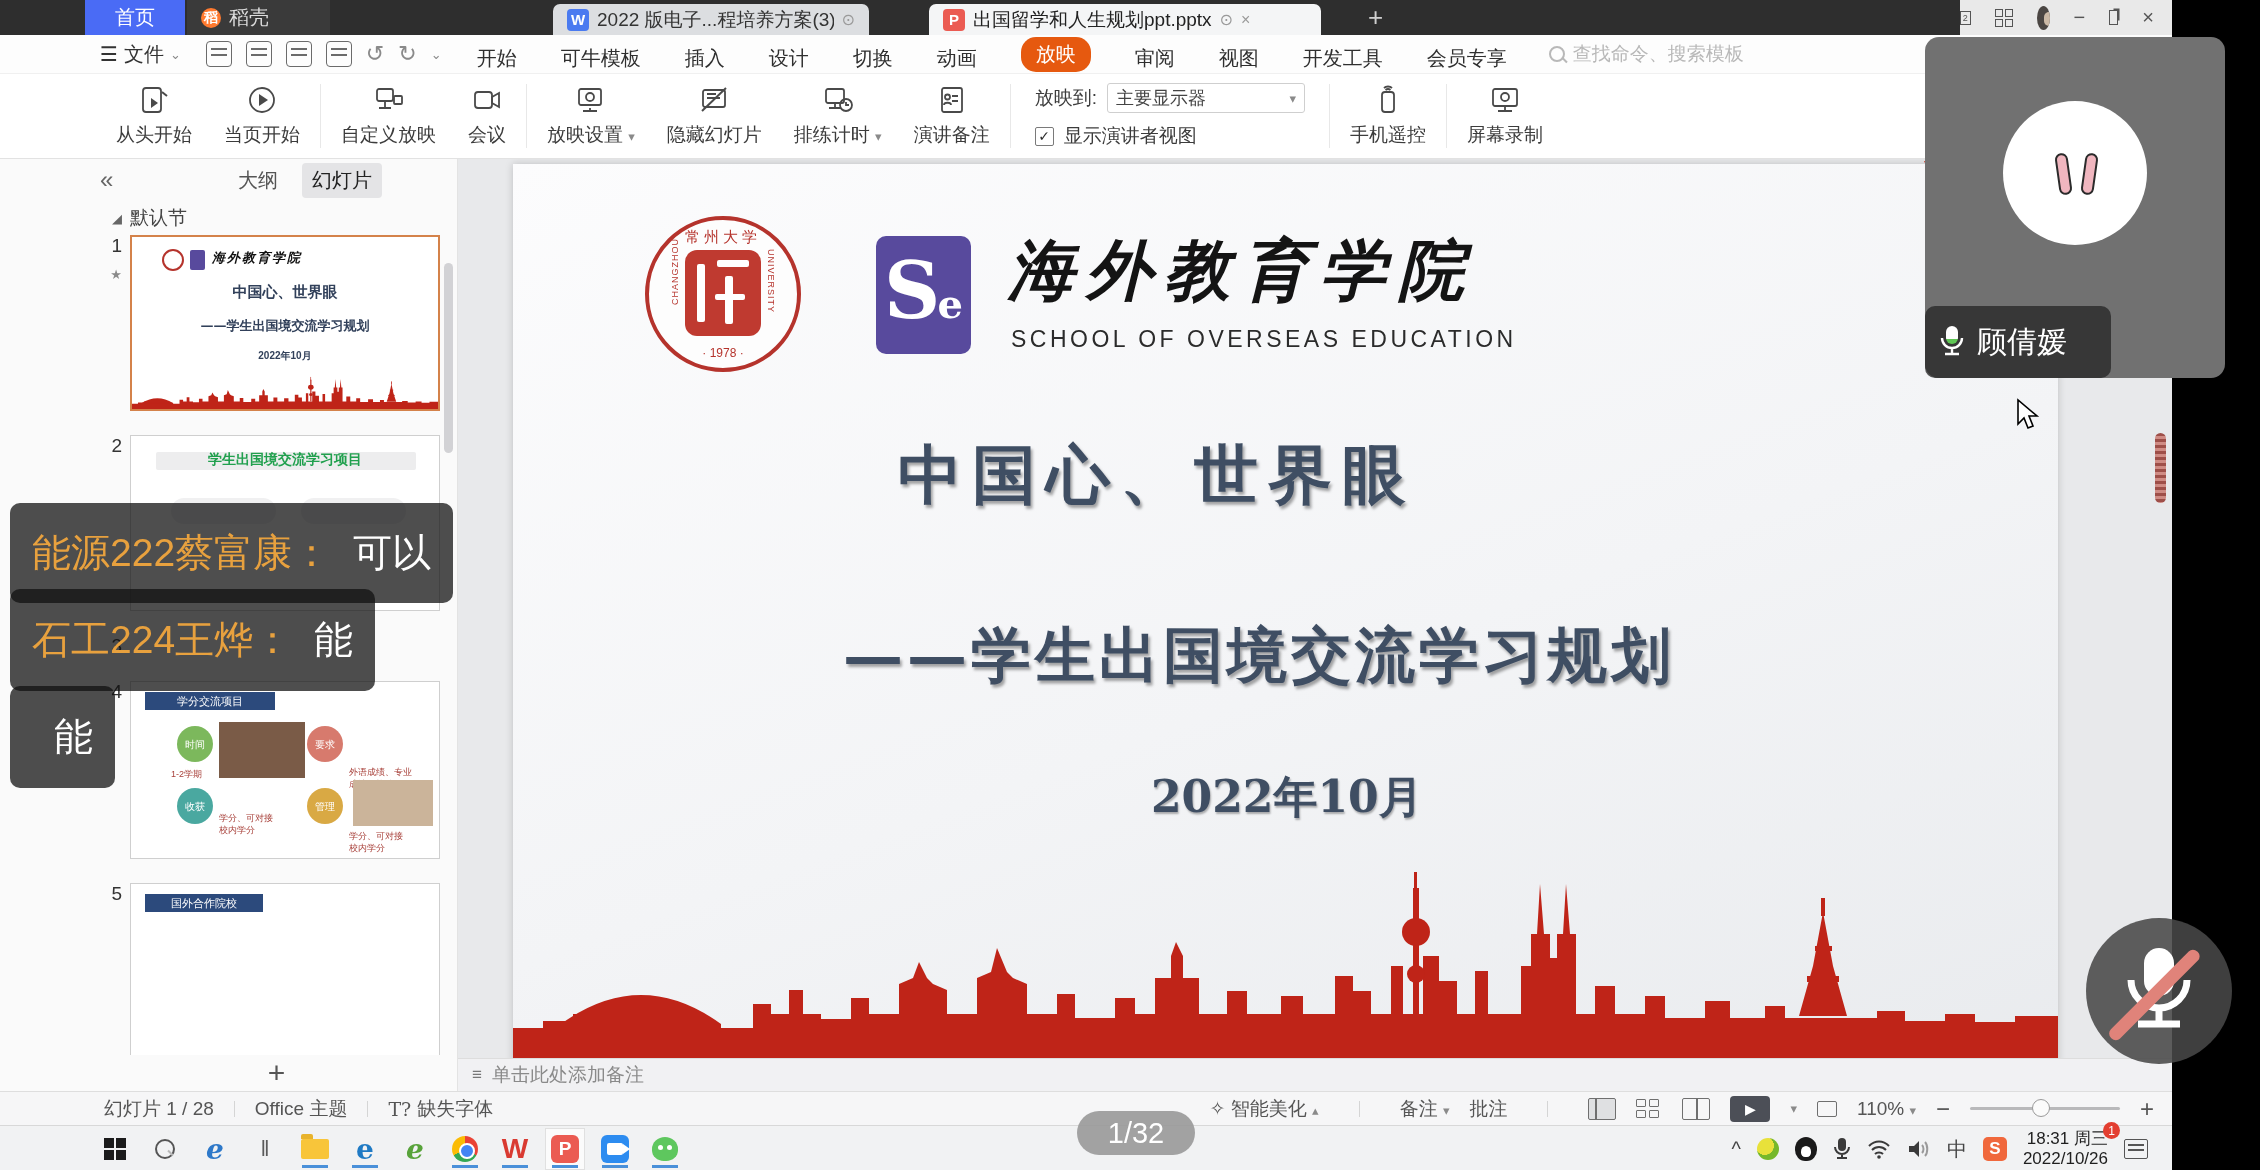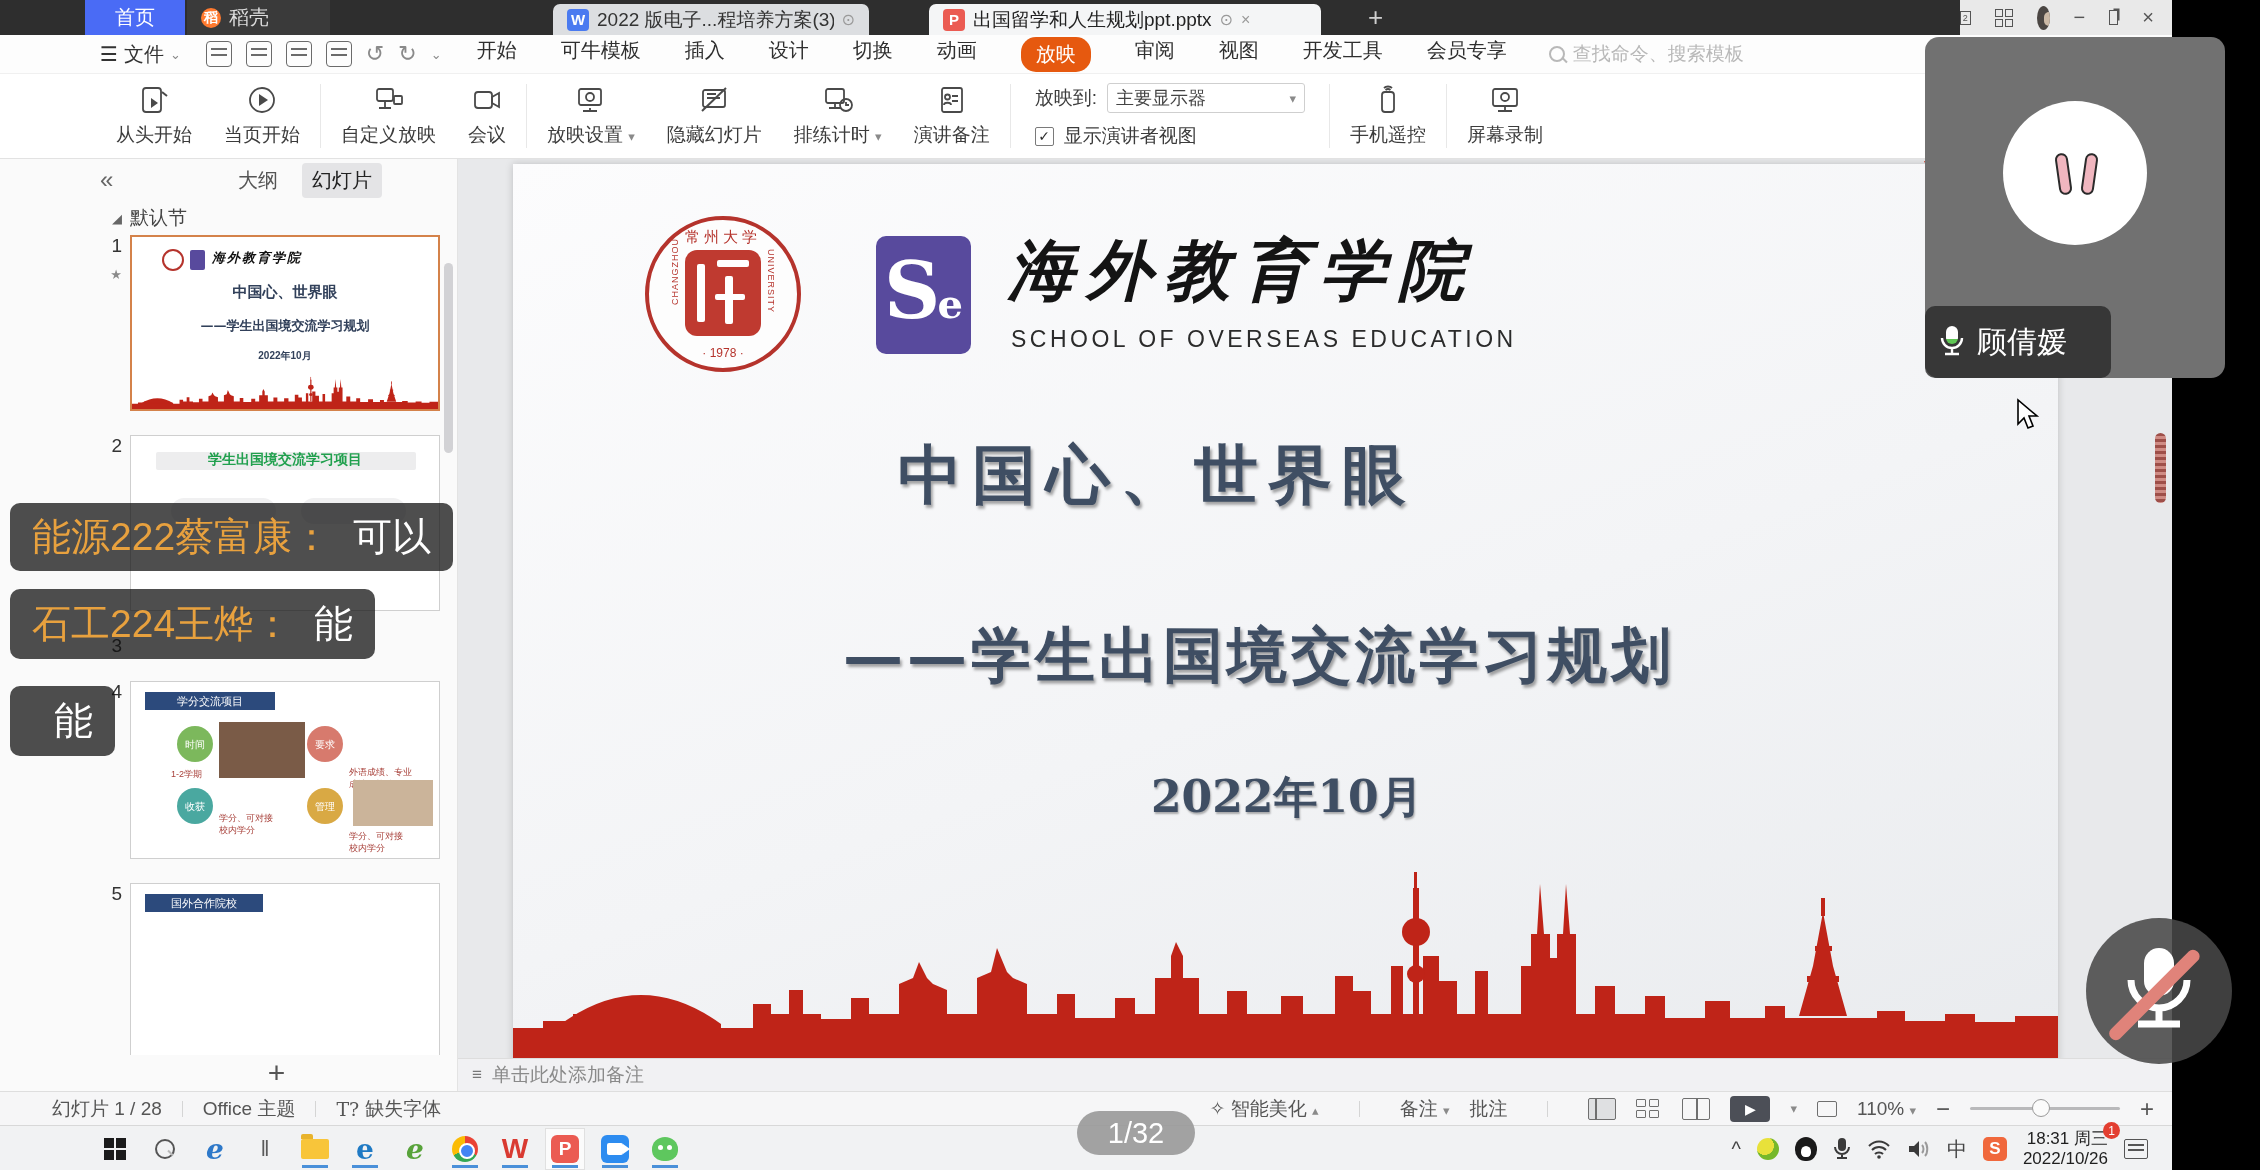--- a/index.html
+++ b/index.html
@@ -34,21 +34,21 @@
   .wc-avatar i{position:absolute;left:7px;top:6px;width:10px;height:14px;background:#cbb9a6;border-radius:5px;}
 
   
   .menubar{height:38px;background:#fdfdfd;display:flex;align-items:center;padding-left:100px;
     font-size:20px;color:#333;border-bottom:1px solid #f0f0f0;position:relative;}
   .file-btn{display:flex;align-items:center;gap:6px;margin-right:18px;}
   .qicon{width:24px;height:24px;border:1.6px solid #6b6b6b;border-radius:4px;margin:0 7px;position:relative;}
   .qicon i{position:absolute;left:4px;right:4px;height:2px;background:#6b6b6b;}
   .qicon i:nth-child(1){top:6px;} .qicon i:nth-child(2){top:12px;}
   .undo-redo{color:#8a8a8a;font-size:22px;margin:0 7px;}
-  .menu-items{display:flex;align-items:flex-start;gap:44px;margin-left:28px;}
+  .menu-items{display:flex;align-items:flex-end;gap:44px;margin-left:28px;}
   .menu-item{white-space:nowrap;color:#2f2f2f;}
   .menu-item.active{background:#e6590f;color:#fff;border-radius:15px;padding:4px 15px;}
   .menu-search{display:flex;align-items:center;gap:8px;color:#b8b8b8;font-size:19px;margin-left:42px;}
   .maglass{width:12px;height:12px;border:2px solid #b8b8b8;border-radius:50%;position:relative;}
   .maglass:after{content:"";position:absolute;left:10px;top:11px;width:7px;height:2px;background:#b8b8b8;transform:rotate(45deg);}
 
   
   .ribbon{height:84px;background:#fff;border-bottom:1px solid #e2e2e2;display:flex;align-items:stretch;
     padding-left:100px;position:relative;}
   .rb{display:flex;flex-direction:column;align-items:center;justify-content:center;gap:6px;
@@ -126,21 +126,21 @@
   .skyline{position:absolute;left:0;top:662px;width:1545px;height:232px;}
   .red-scrollpill{position:absolute;right:6px;top:274px;width:11px;height:70px;border-radius:6px;
     background:repeating-linear-gradient(180deg,#9e4f49 0 3px,#cf8b84 3px 6px);}
 
   .notes-bar{height:32px;background:#f1f1f3;border-top:1px solid #ddd;display:flex;align-items:center;
     gap:10px;padding-left:14px;font-size:19px;color:#8a8a8a;}
   .notes-ico{font-size:17px;color:#777;}
 
   
   .statusbar{height:34px;background:#f6f6f7;border-top:1px solid #dedede;display:flex;align-items:center;
-    font-size:19px;color:#555;padding:0 18px 0 52px;box-sizing:border-box;}
+    font-size:19px;color:#555;padding:0 18px 0 104px;box-sizing:border-box;}
   .st-sep{width:1px;height:16px;background:#d5d5d5;margin:0 20px;}
   .st-right{margin-left:auto;display:flex;align-items:center;gap:20px;}
   .view-ico{width:26px;height:20px;border:1.6px solid #6f6f6f;border-radius:2px;position:relative;}
   .view-ico.sel{background:#dfe0e2;}
   .view-ico.v1:after{content:"";position:absolute;left:6px;top:0;bottom:0;width:1.6px;background:#6f6f6f;}
   .view-ico.v2{border:none;display:grid;grid-template-columns:10px 10px;grid-template-rows:8px 8px;gap:3px;}
   .view-ico.v2 i{border:1.6px solid #6f6f6f;border-radius:1px;}
   .view-ico.v3:after{content:"";position:absolute;left:50%;top:0;bottom:0;width:1.6px;background:#6f6f6f;}
   .play-btn{width:40px;height:26px;background:#4c4f57;border-radius:4px;color:#fff;font-size:14px;
     display:flex;align-items:center;justify-content:center;}
@@ -185,21 +185,21 @@
     display:flex;align-items:center;justify-content:center;}
   .clock{display:flex;flex-direction:column;align-items:flex-end;font-size:17px;color:#1f1f1f;line-height:20px;position:relative;}
   .clock-badge{position:absolute;right:-12px;top:-7px;width:17px;height:17px;border-radius:50%;background:#e33e30;
     color:#fff;font-size:12px;display:flex;align-items:center;justify-content:center;}
   .notif{width:22px;height:18px;border:1.8px solid #555;border-radius:2px;position:relative;}
   .notif i{position:absolute;left:3px;right:3px;height:1.8px;background:#555;}
   .notif i:nth-child(1){top:4px;} .notif i:nth-child(2){top:9px;}
 
   
   .chat-msg{position:absolute;left:10px;background:rgba(16,16,16,0.74);border-radius:10px;
-    display:flex;align-items:center;padding:0 22px;font-size:39px;white-space:nowrap;z-index:50;}
+    display:flex;align-items:center;padding:16px 22px;font-size:39px;white-space:nowrap;z-index:50;}
   .chat-name{color:#e8a13e;}
   .chat-text{color:#fff;margin-left:22px;}
   .p-tile{position:absolute;left:1925px;top:37px;width:300px;height:341px;background:#717171;
     border-radius:14px;z-index:60;}
   .p-avatar{position:absolute;left:78px;top:64px;width:144px;height:144px;border-radius:50%;background:#fff;}
   .ear{position:absolute;top:52px;width:13px;height:42px;background:#f0b6bf;border:2.5px solid #2b2b2b;
     border-radius:7px;box-sizing:border-box;}
   .ear.l{left:54px;transform:rotate(-8deg);}
   .ear.r{left:80px;transform:rotate(8deg);}
   .p-namebar{position:absolute;left:0;bottom:0;width:186px;height:72px;background:rgba(38,38,38,0.78);

